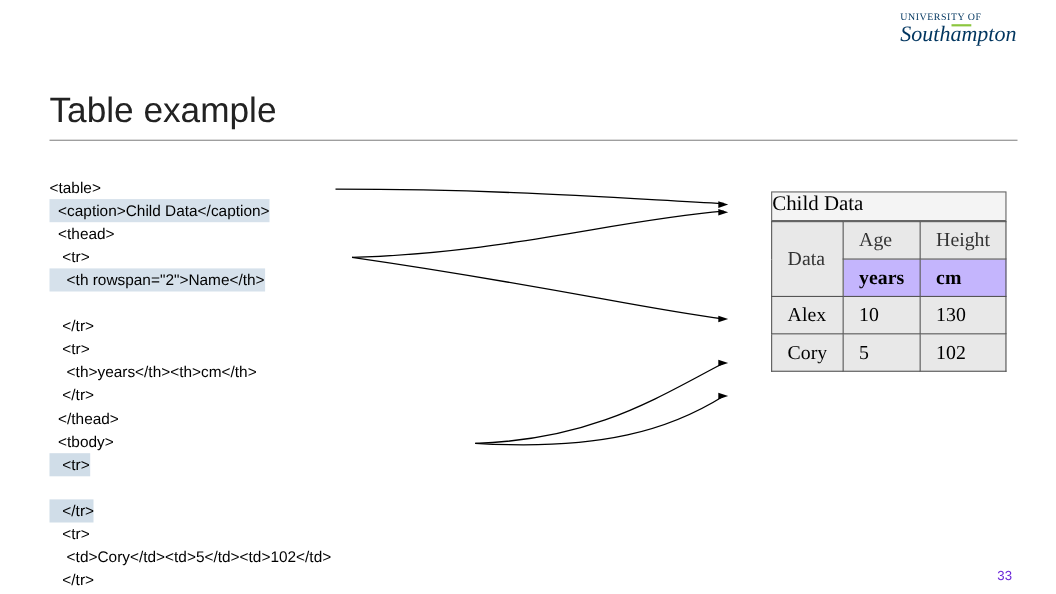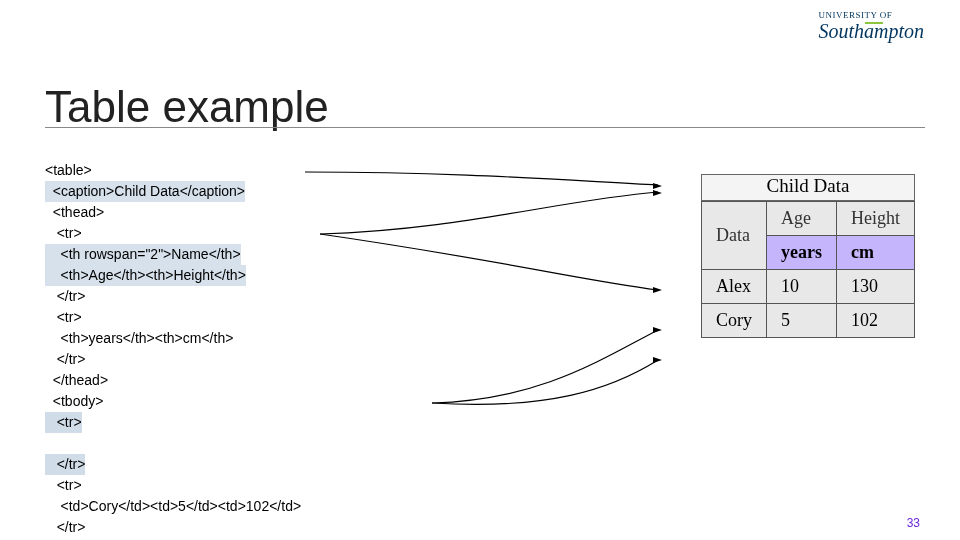--- a/index.html
+++ b/index.html
@@ -15,21 +15,21 @@
     font-family:Georgia,serif;
     color:#00355f;
     text-align:left;
   }
   .logo-top { font-size:9px; letter-spacing:0.5px; }
   .logo-main { font-size:20px; font-weight:400; position:relative; display:inline-block;font-style:italic; }
   .logo-dash { position:absolute; width:18px; height:2px; background:#8cc63f; top:2px; left:47px; }
   .title {
     position:absolute; top:82px; left:45px;
     font-family:'Segoe UI Light','Helvetica Neue',sans-serif;
-    font-weight:300; font-size:44px; color:#222;
+    font-weight:300; font-size:32px; color:#222;
   }
   .title-underline {
     position:absolute; top:127px; left:45px;
     width:880px; height:1px; background:#888;
   }
   .code-block {
     position:absolute; top:160px; left:45px;
     font-family:Arial,Helvetica,sans-serif;
     font-size:14px; line-height:21px; color:#000;
     white-space:nowrap;
@@ -37,21 +37,21 @@
   .code-block span { display:inline-block; white-space:pre; }
   .hl { background:#d6e1eb; }
   .hl-dark { background:#d0dde8; }
   .rendered-table {
     position:absolute; top:174px; right:45px;
     border-collapse:collapse;
     font-family:'Times New Roman',Times,serif;
     font-size:18px;
   }
   .rendered-table caption {
-    caption-side:top; text-align:center;
+    caption-side:top; text-align:left;
     font-size:19px; padding-bottom:3px;
     border:1px solid #666; background:#f4f4f4;
   }
   .rendered-table th, .rendered-table td {
     border:1px solid #555;
     padding:6px 14px;
     text-align:left;
     background:#e8e8e8;
   }
   .rendered-table th.sub { font-weight:bold; background:#c4b5fd; }
@@ -79,21 +79,21 @@
 
 <div class="title">Table example</div>
 <div class="title-underline"></div>
 
 <div class="code-block">
   <span>&lt;table&gt;</span><br>
   <span class="hl">  &lt;caption&gt;Child Data&lt;/caption&gt;</span><br>
   <span>  &lt;thead&gt;</span><br>
   <span>   &lt;tr&gt;</span><br>
   <span class="hl">    &lt;th rowspan="2"&gt;Name&lt;/th&gt;</span><br>
-  <span class="hl">    &lt;th&gt;Age&lt;/th&gt;&lt;th&gt;Height&lt;/th&gt;</span><br>
+  <br>
   <span>   &lt;/tr&gt;</span><br>
   <span>   &lt;tr&gt;</span><br>
   <span>    &lt;th&gt;years&lt;/th&gt;&lt;th&gt;cm&lt;/th&gt;</span><br>
   <span>   &lt;/tr&gt;</span><br>
   <span>  &lt;/thead&gt;</span><br>
   <span>  &lt;tbody&gt;</span><br>
   <span class="hl-dark">   &lt;tr&gt;</span><br>
   <br>
   <span class="hl-dark">   &lt;/tr&gt;</span><br>
   <span>   &lt;tr&gt;</span><br>

